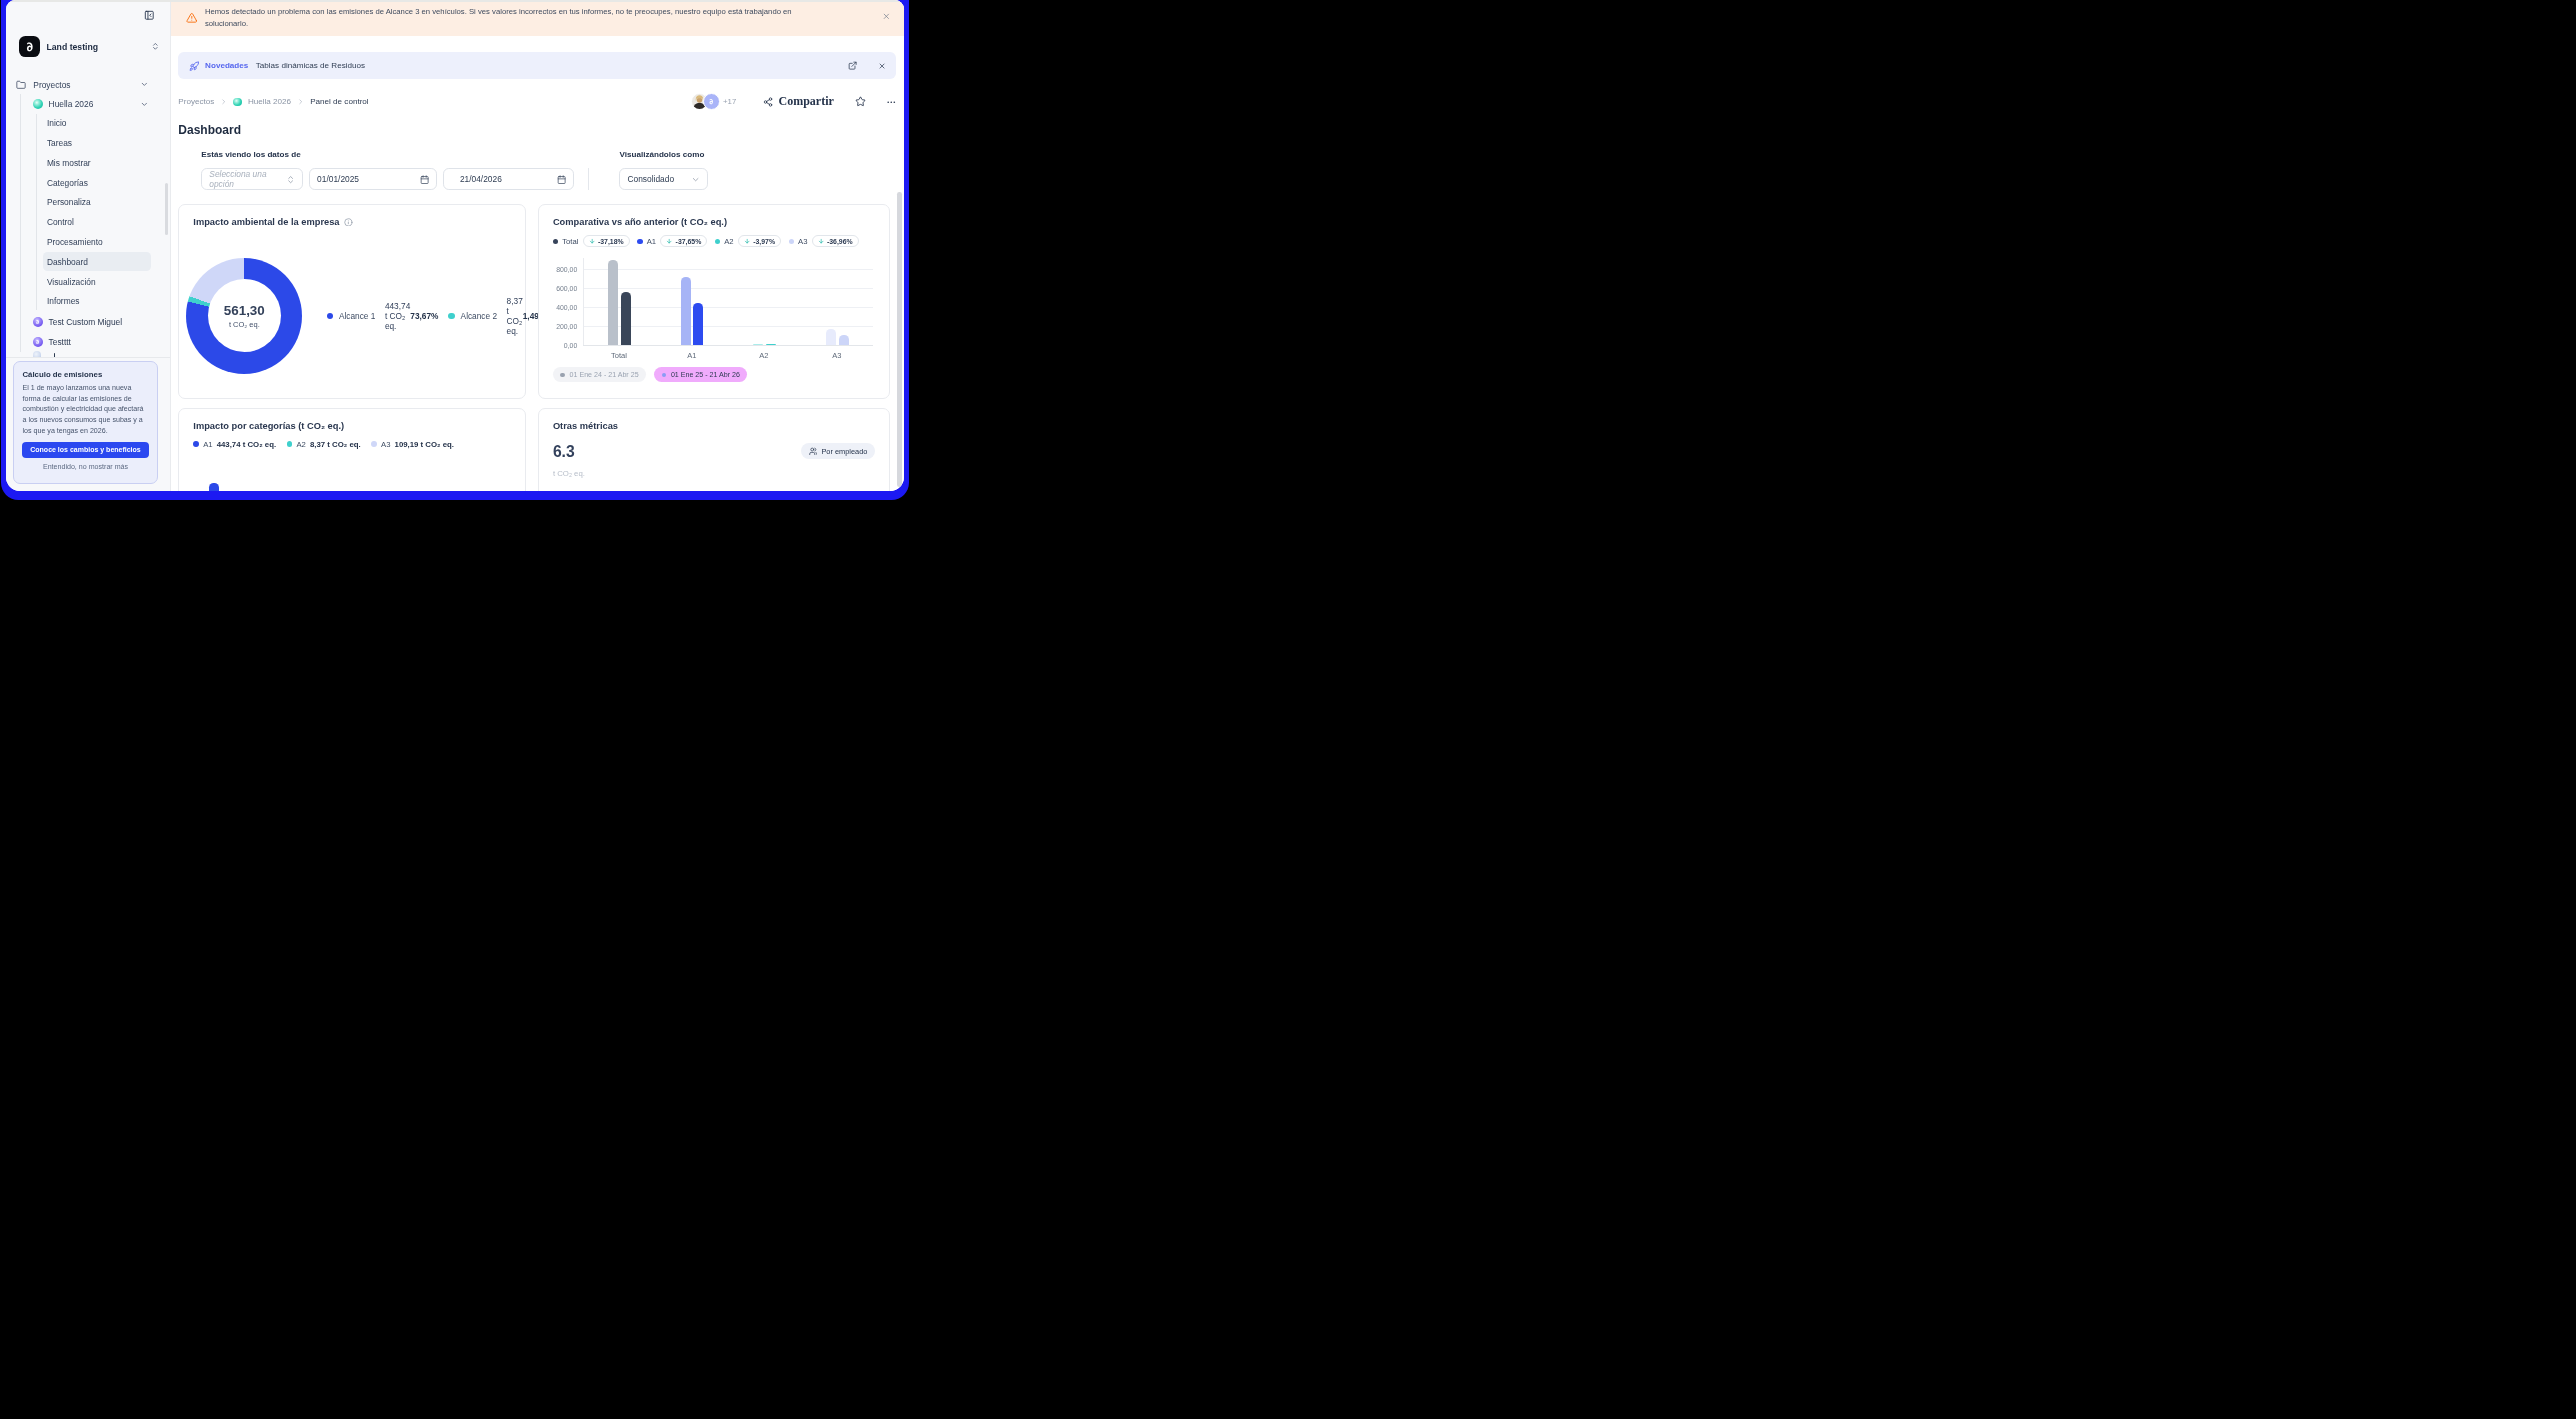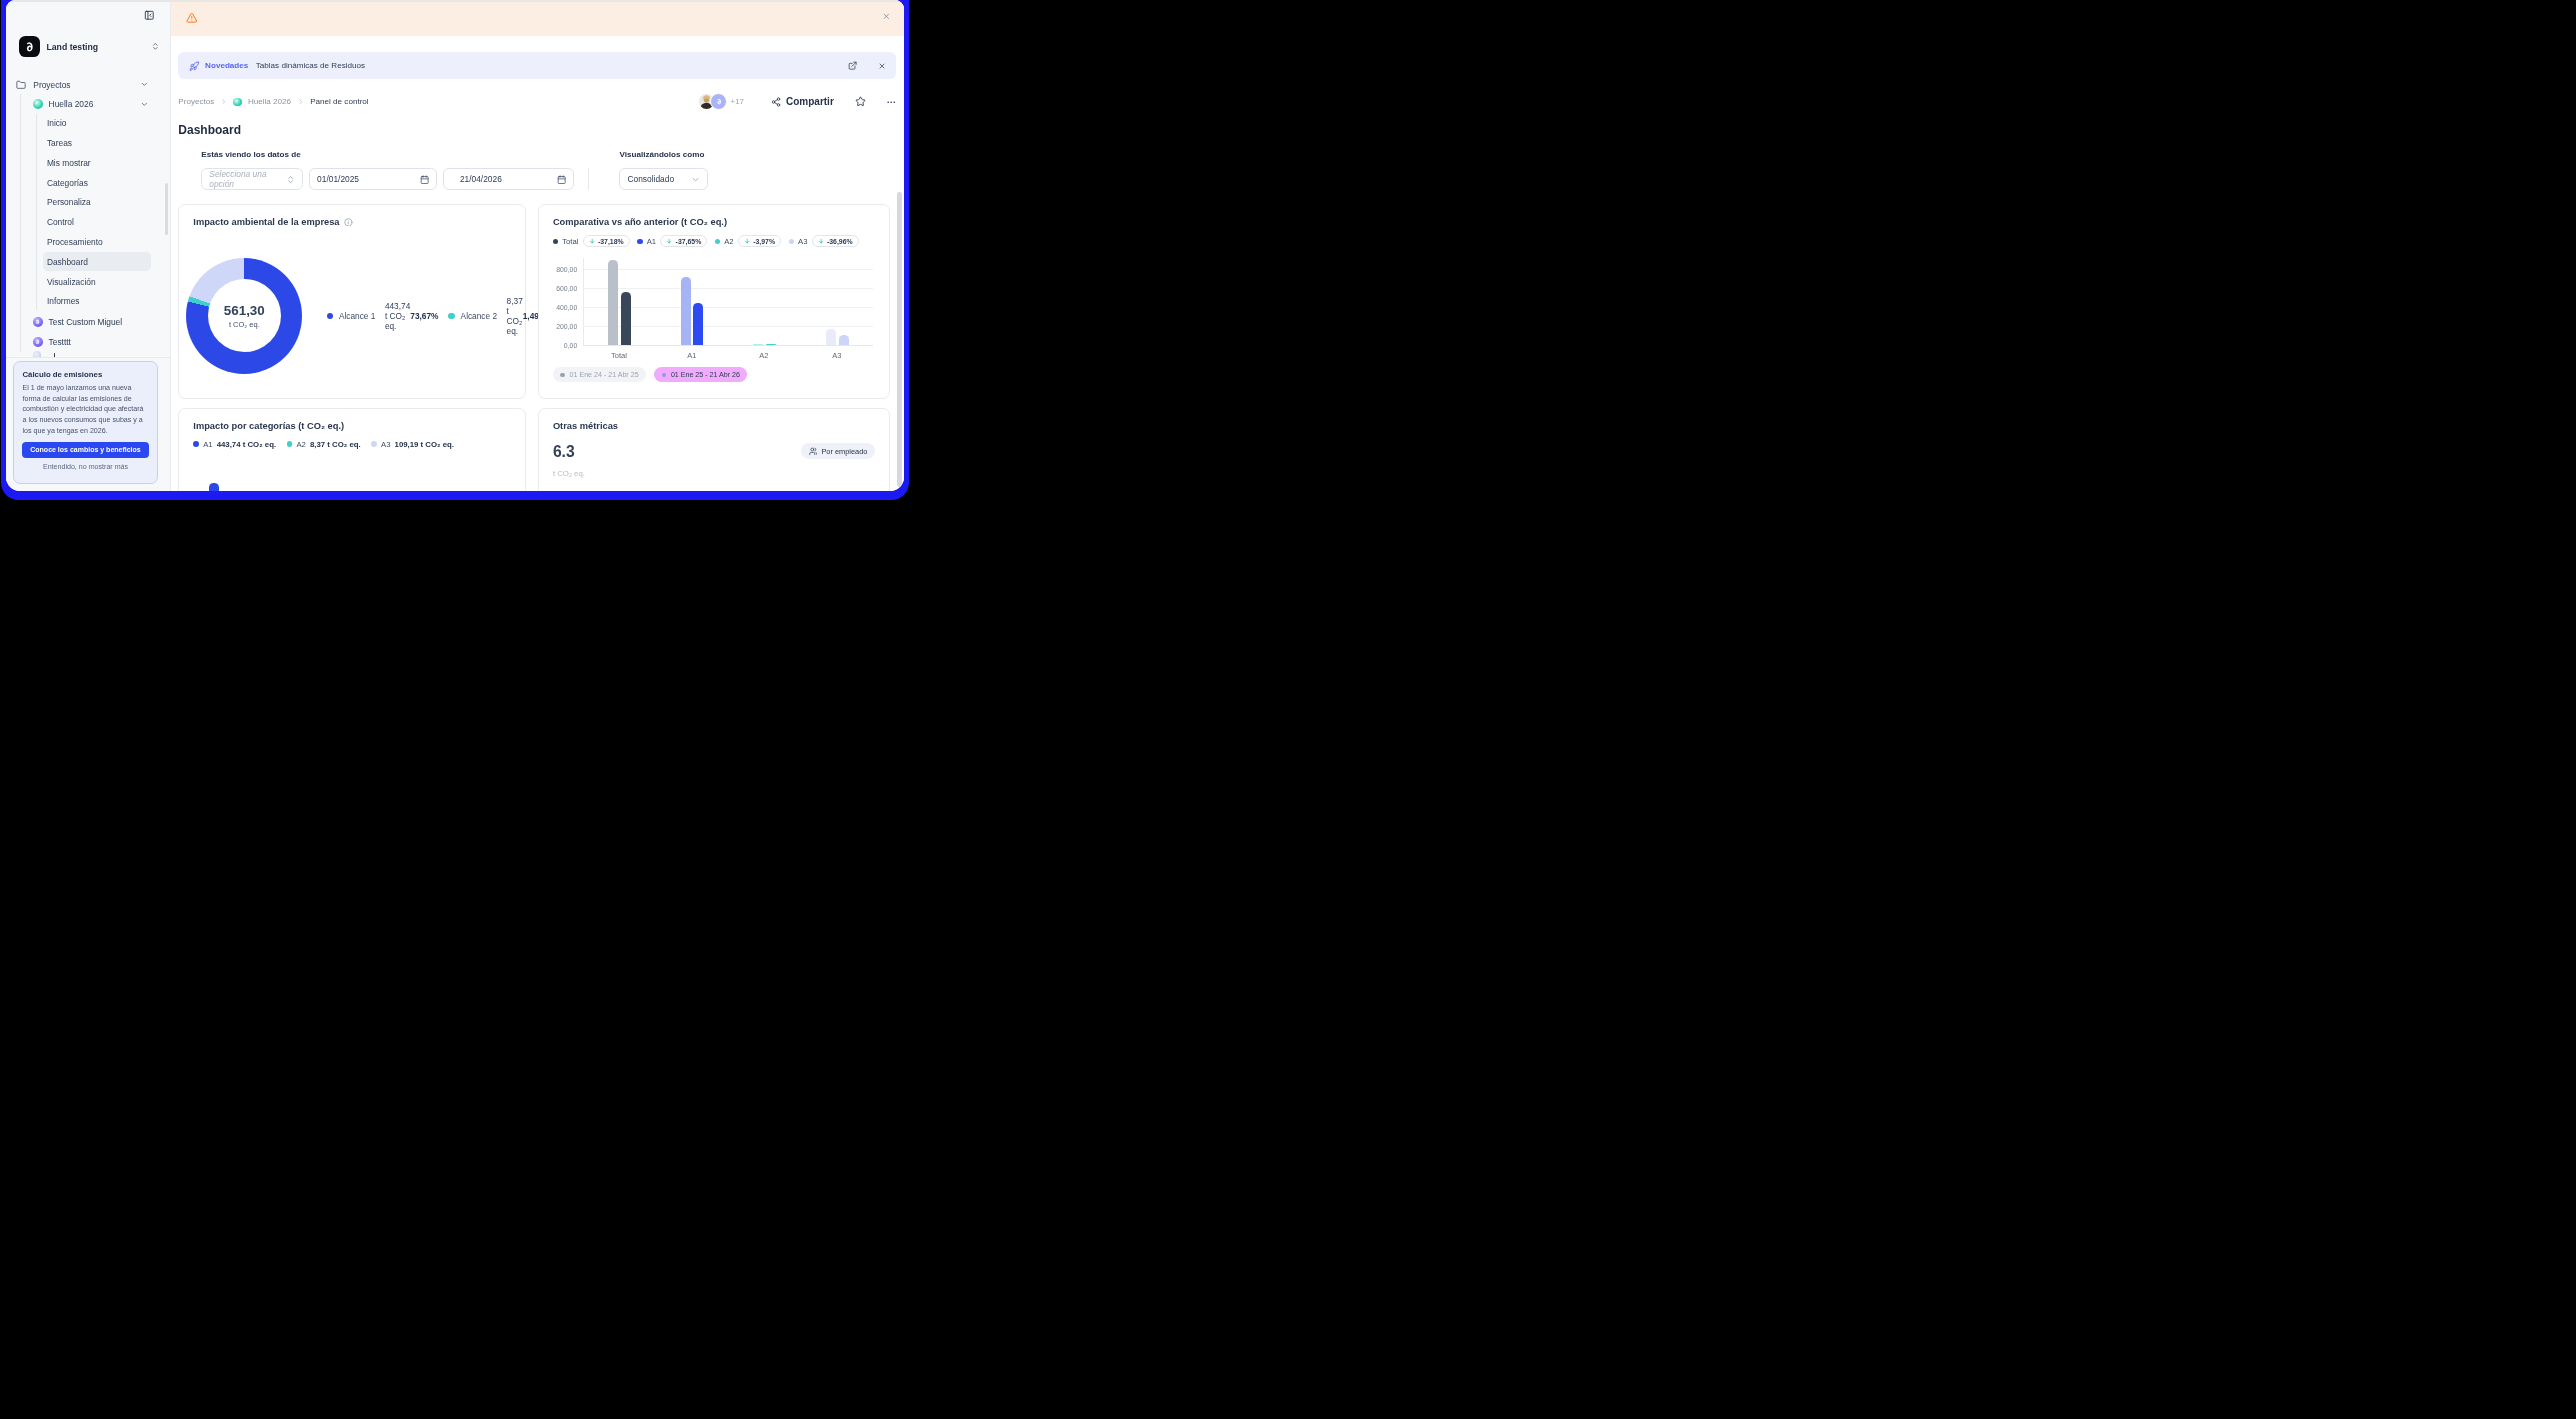--- a/index.html
+++ b/index.html
@@ -65,21 +65,21 @@
   .crumb-current{color:#2e3c52;font-weight:500;}
   .crumb-sep{width:7.5px;height:7.5px;color:#b3bac5;}
   .crumb-sphere{width:8.7px;height:8.7px;}
   .top-actions{margin-left:auto;display:flex;align-items:center;}
   .avatars{display:flex;align-items:center;}
   .avatar{width:15px;height:15px;border-radius:50%;border:1.2px solid #fff;box-sizing:content-box;overflow:hidden;flex:none;}
   .avatar-photo{background:#ece9e4;}
   .avatar-logo{background:#a9b4f8;margin-left:-5.2px;display:flex;align-items:center;justify-content:center;}
   .avatar-logo span{color:#fff;font-size:7.5px;font-weight:700;transform:rotate(-14deg);font-family:"DejaVu Sans",sans-serif;}
   .people-count{font-size:7.8px;color:#98a1b0;margin-left:3.5px;}
-  .share-btn{display:flex;align-items:center;gap:5.2px;margin-left:27px;color:#25334b;font-size:10px;font-weight:600;cursor:pointer;}
+  .share-btn{display:flex;align-items:center;gap:5.2px;margin-left:27px;color:#25334b;font-size:12px;font-weight:600;cursor:pointer;font-family:Liberation Serif, serif;}
   .star-btn{margin-left:21px;width:11px;height:11px;color:#25334b;cursor:pointer;}
   .more-btn{margin-left:20px;width:10.5px;height:10.5px;color:#25334b;cursor:pointer;}
   .page-title{margin:12.8px 7.5px 0 7.5px;font-size:12px;font-weight:700;color:#1e2b40;}
   .filters{margin:12.8px 7.5px 0 14.5px;display:flex;align-items:flex-end;}
   .fgroup{display:flex;flex-direction:column;gap:9px;margin-left:16px;}
   .flabel{font-size:8.1px;font-weight:600;color:#25334b;}
   .fcontrols{display:flex;gap:5.8px;}
   .control{height:22px;box-sizing:border-box;border:0.6px solid #dfe3e9;border-radius:5.8px;background:#fff;
            display:flex;align-items:center;justify-content:space-between;padding:0 7px;font-size:8.4px;cursor:pointer;}
   .c-select1{width:102px;color:#a9b1bd;font-style:italic;}
@@ -244,20 +244,21 @@
     </aside>
 
     <main class="main">
 
       <div class="banner">
         <svg width="11.6" height="11.6" viewBox="0 0 24 24" fill="none" stroke="#f97316" stroke-width="2" stroke-linecap="round" stroke-linejoin="round">
             <path d="m21.73 18-8-14a2 2 0 0 0-3.48 0l-8 14A2 2 0 0 0 4 21h16a2 2 0 0 0 1.73-3Z"></path>
             <path d="M12 9v4"></path>
             <path d="M12 17h.01"></path>
           </svg>
+        <div class="banner-text">Hemos detectado un problema con las emisiones de Alcance 3 en vehículos. Si ves valores incorrectos en tus informes, no te preocupes, nuestro equipo está trabajando en solucionarlo.</div>
         <span class="banner-close">
           <svg viewBox="0 0 24 24" fill="none" stroke="currentColor" stroke-width="2" stroke-linecap="round">
               <path d="M18 6 6 18"></path>
               <path d="m6 6 12 12"></path>
             </svg>
         </span>
       </div>
 
       <div class="news">
         <svg width="10.5" height="10.5" viewBox="0 0 24 24" fill="none" stroke="#5767ee" stroke-width="2" stroke-linecap="round" stroke-linejoin="round">

